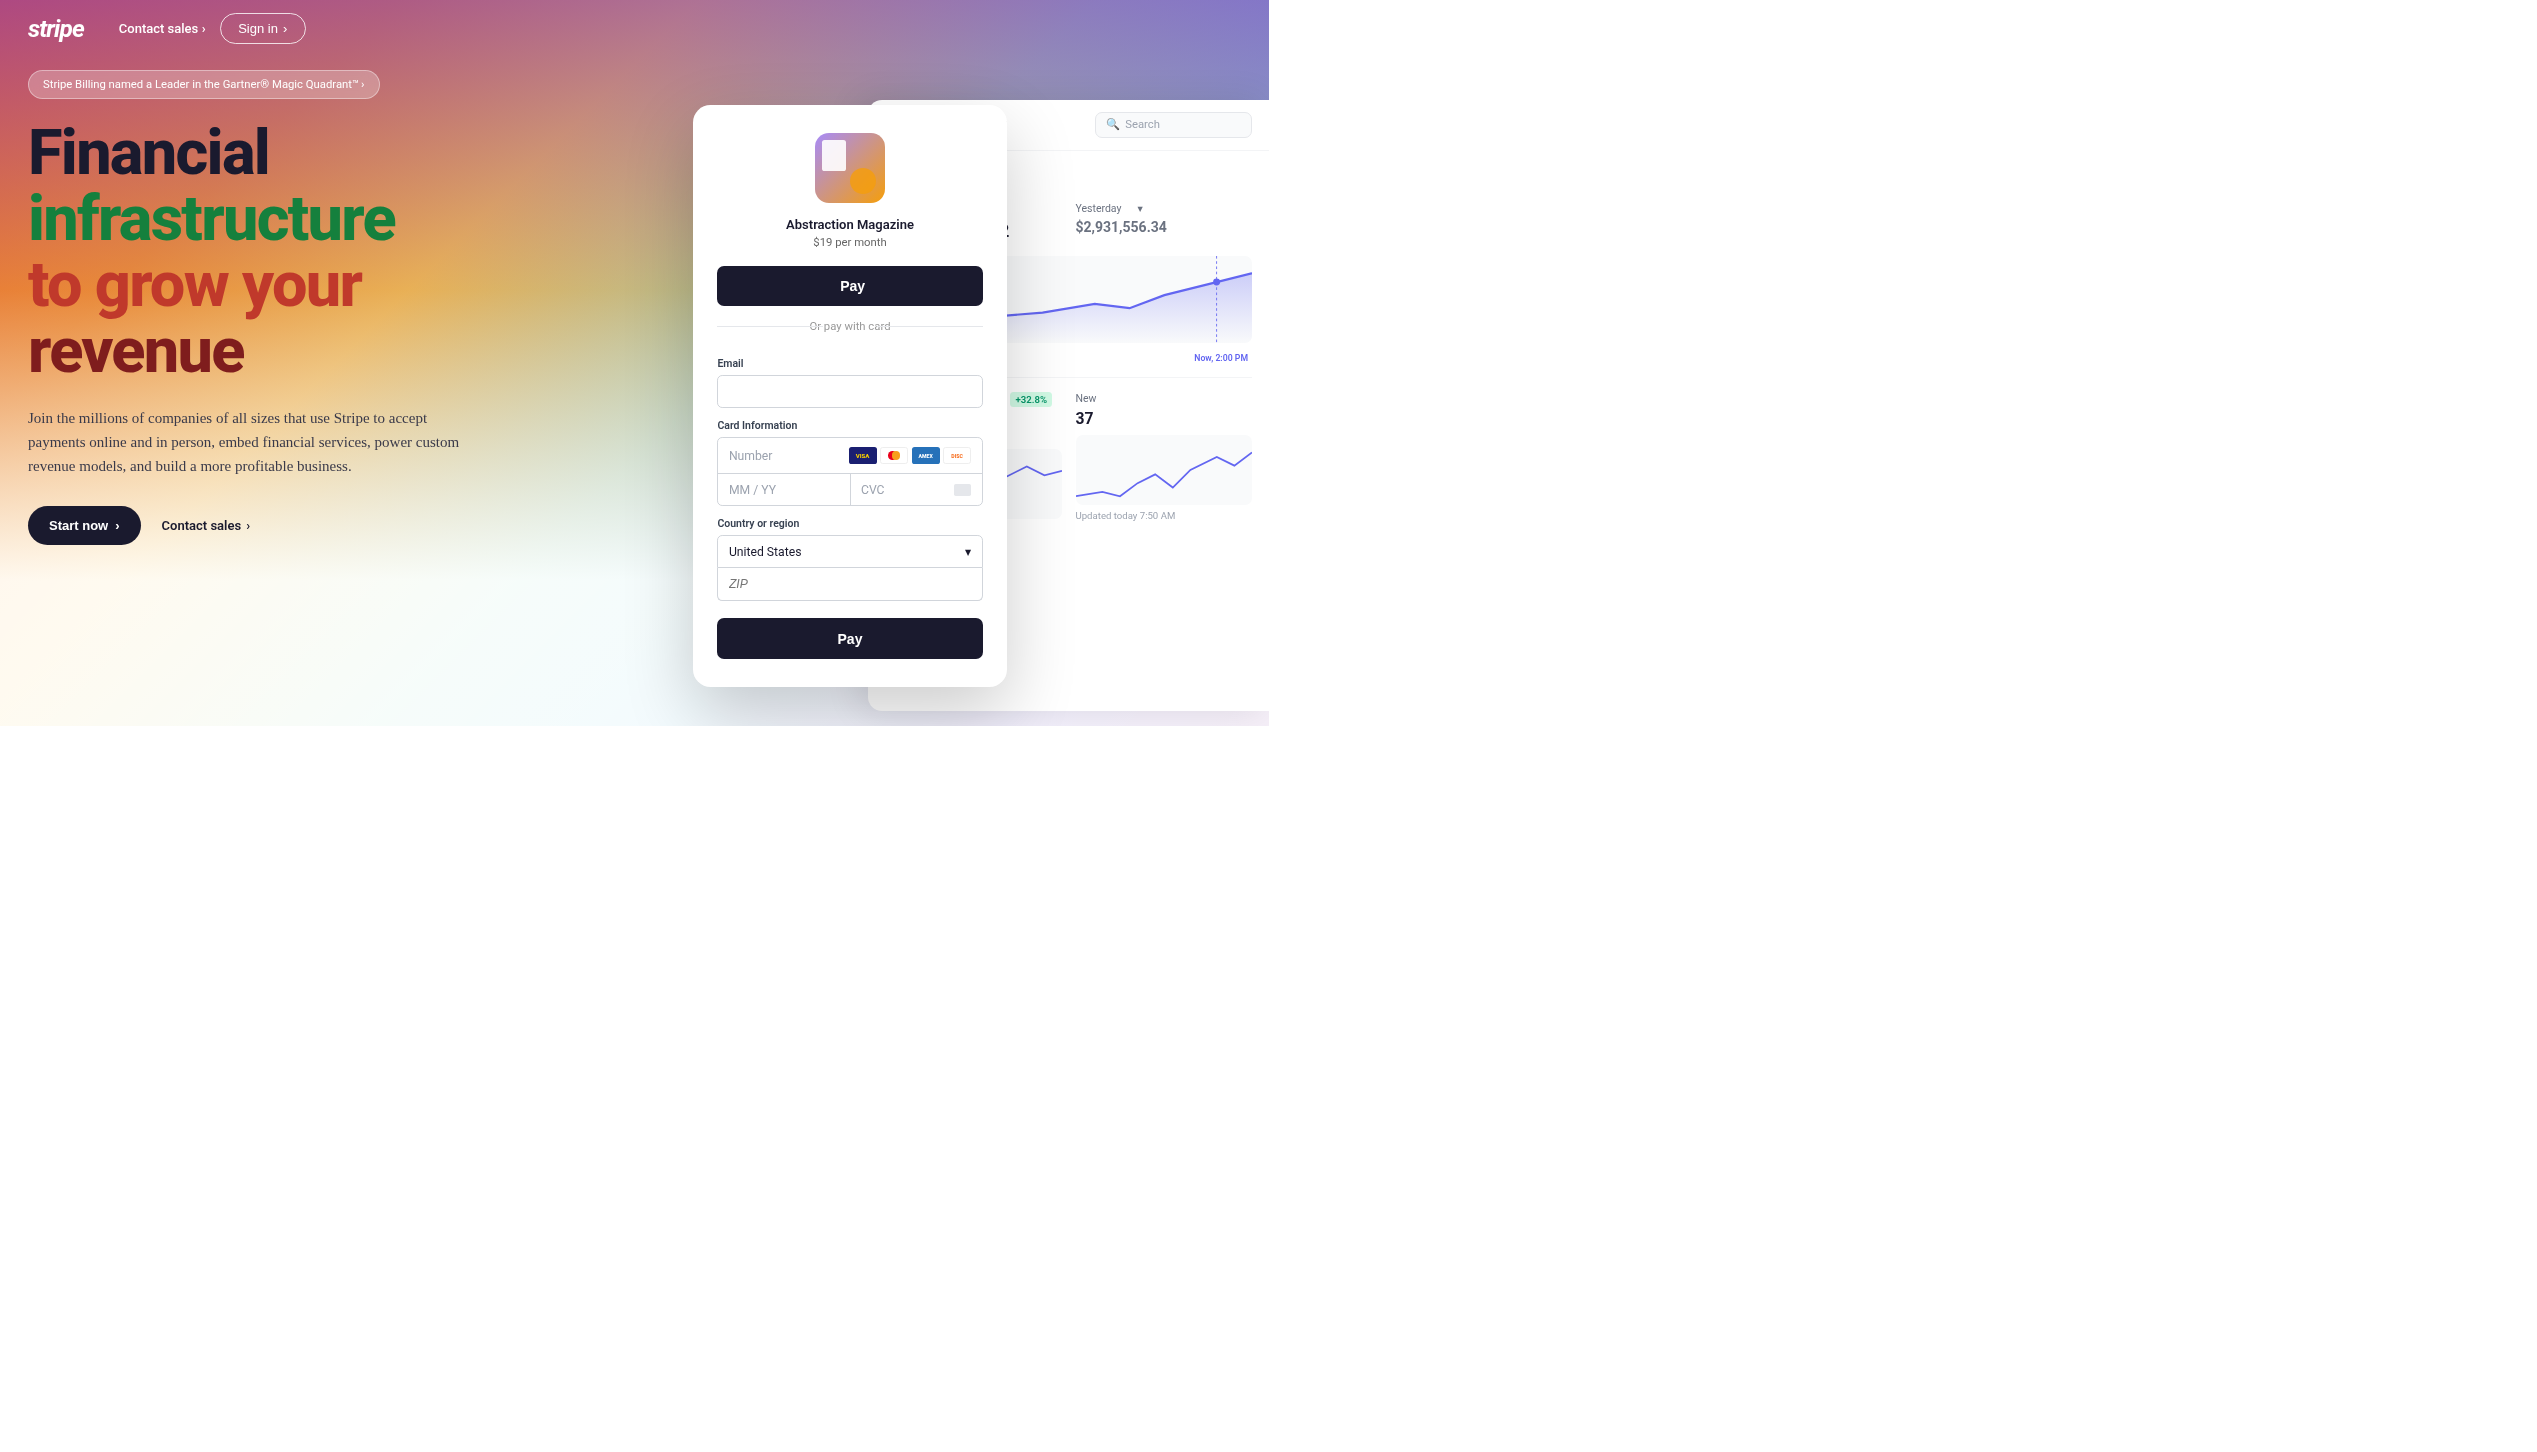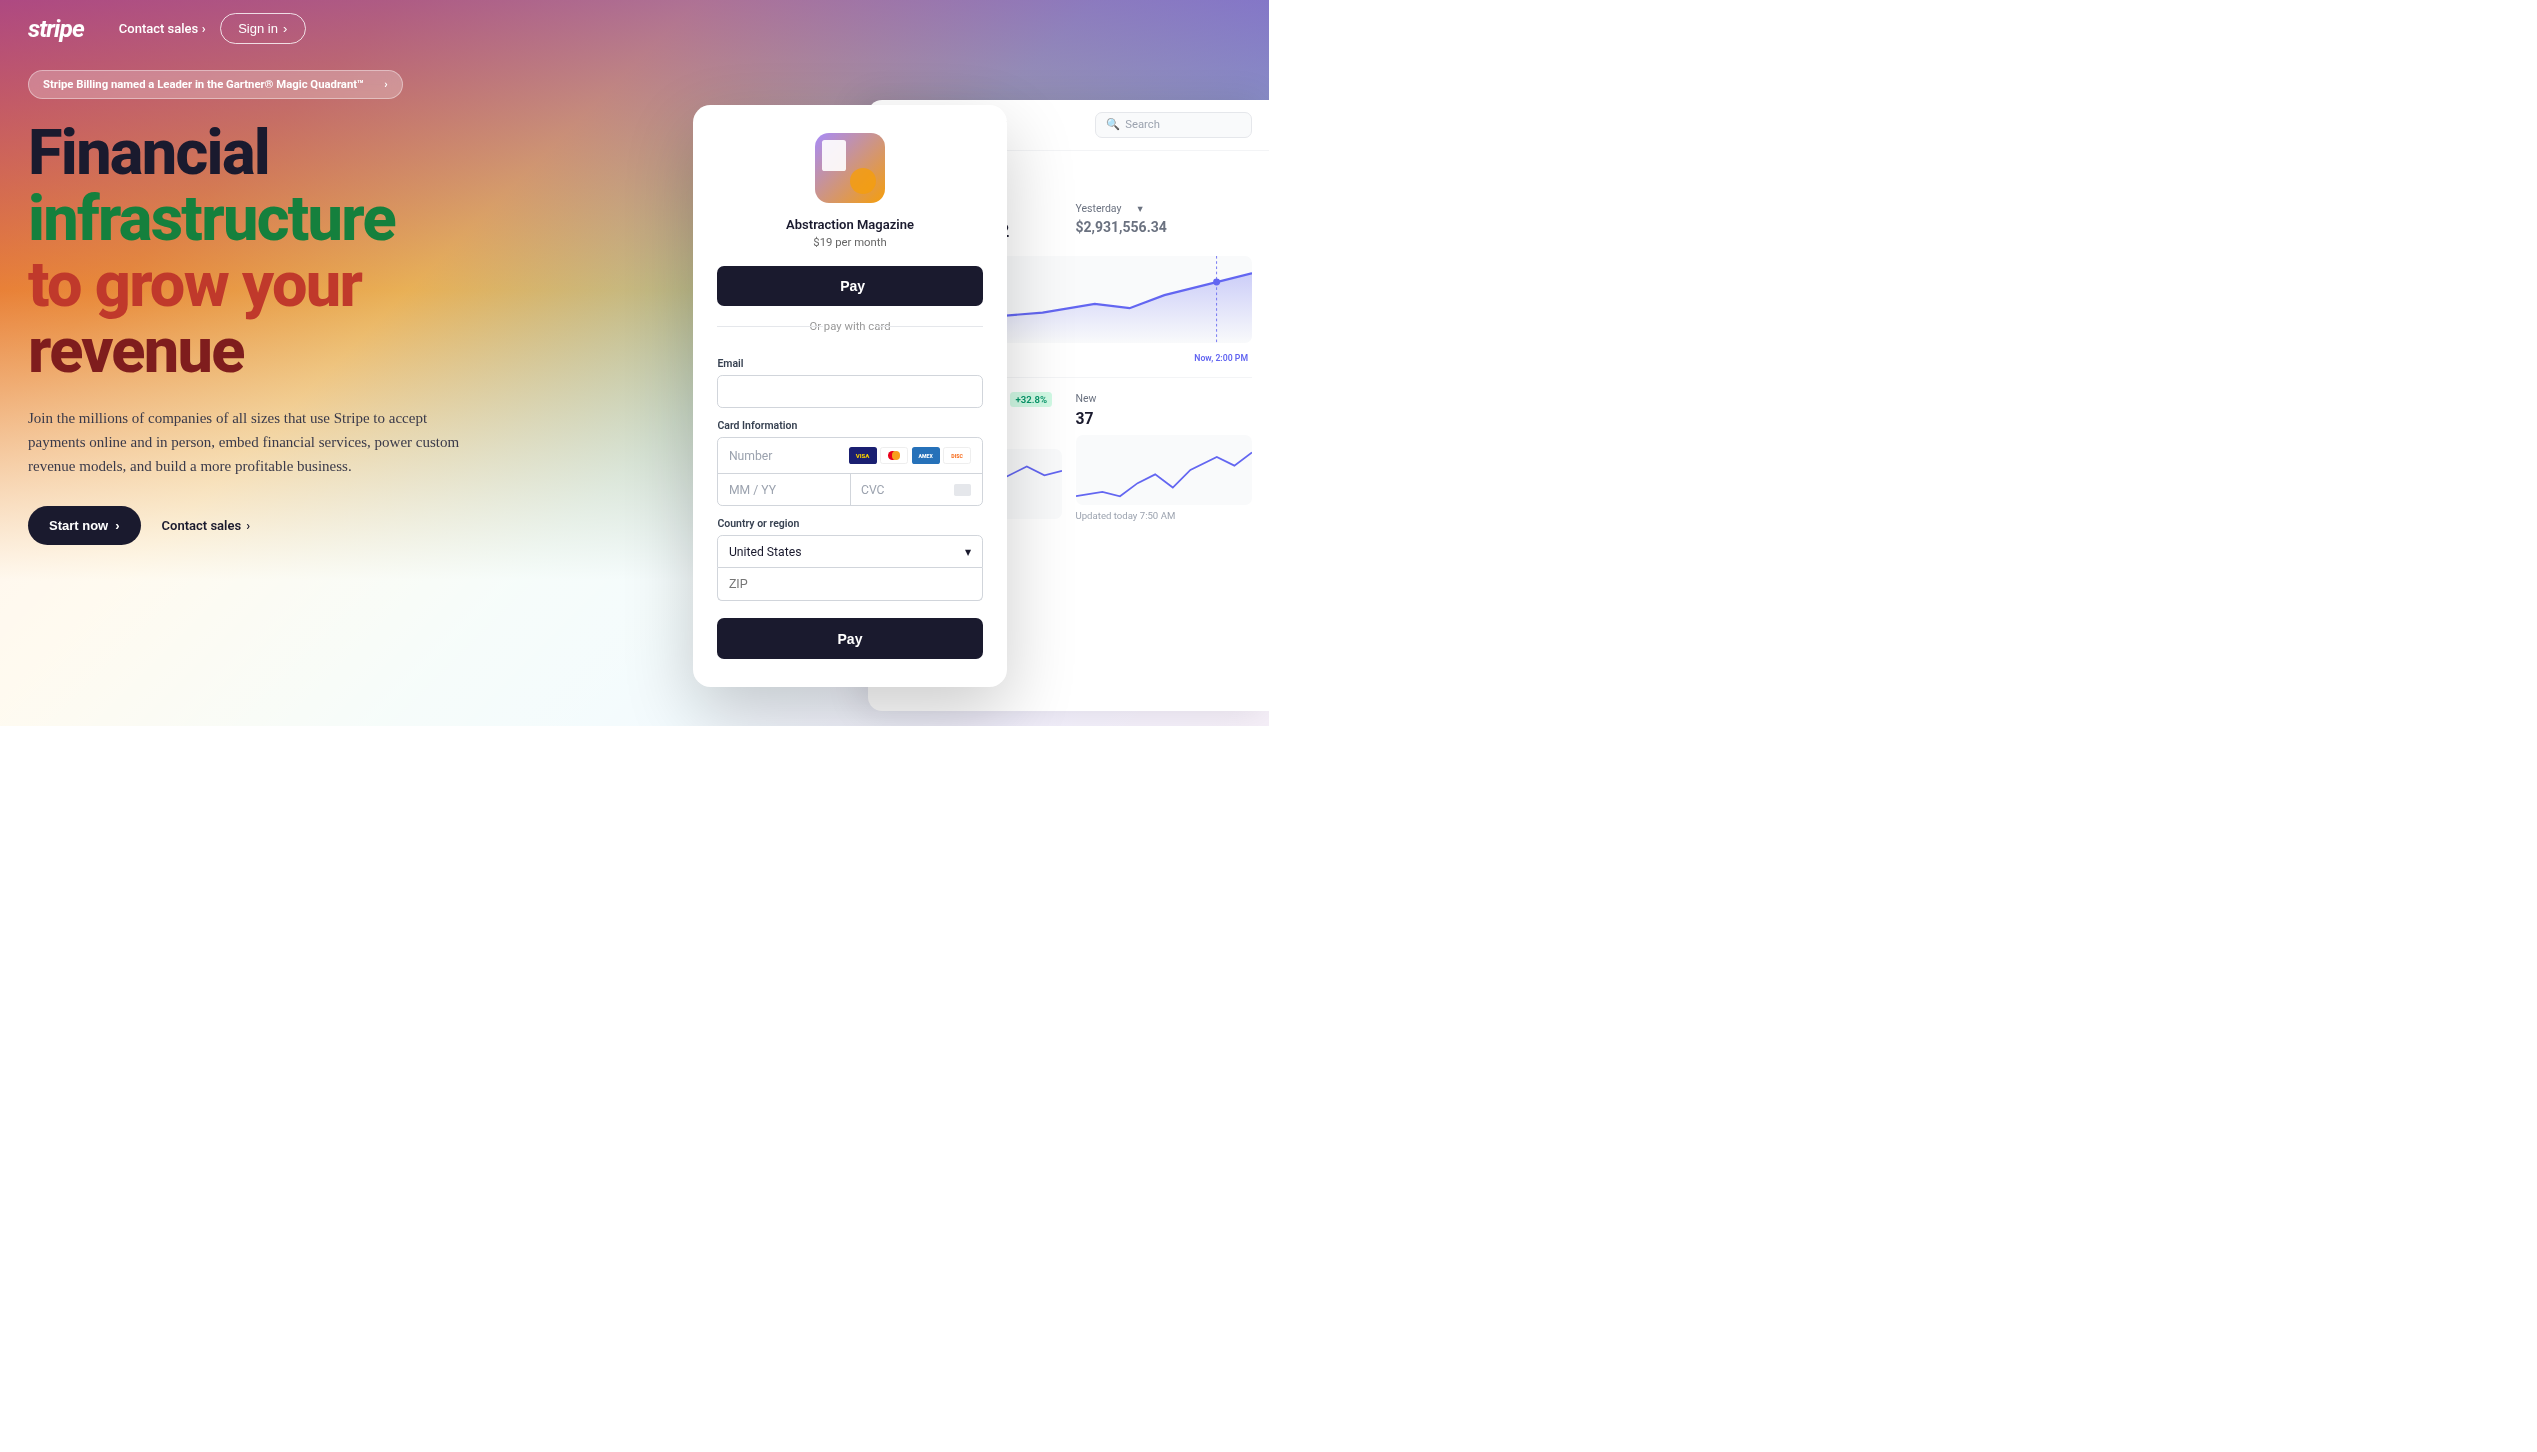--- a/index.html
+++ b/index.html
@@ -93,22 +93,22 @@
       align-items: center;
       background: rgba(255,255,255,0.25);
       backdrop-filter: blur(8.7px);
       border: 0.9px solid rgba(255,255,255,0.4);
       border-radius: 17.5px;
       padding: 7px 14px;
       margin: 14px 0 0 28px;
       font-size: 11.3px;
       color: white;
       cursor: pointer;
-      gap: 20px;
-      font-weight: 700;
+      gap: 2px;
+      font-weight: 400;
     }
 
     
     .hero-content {
       position: relative;
       z-index: 10;
       padding: 21px 28px 0;
       max-width: 593px;
     }
     .hero-headline {
@@ -353,20 +353,21 @@
     .zip-input {
       width: 100%;
       border: 0.9px solid #d1d5db;
       border-top: none;
       border-radius: 0 0 5.2px 5.2px;
       padding: 8.7px 10.5px;
       font-size: 12.2px;
       color: #9ca3af;
       outline: none;
       margin-bottom: 17.5px;
+      font-style: italic;
     }
     .pay-btn {
       width: 100%;
       background: #1a1a2e;
       color: white;
       border: none;
       border-radius: 7px;
       padding: 12.2px;
       font-size: 14px;
       font-weight: 600;

